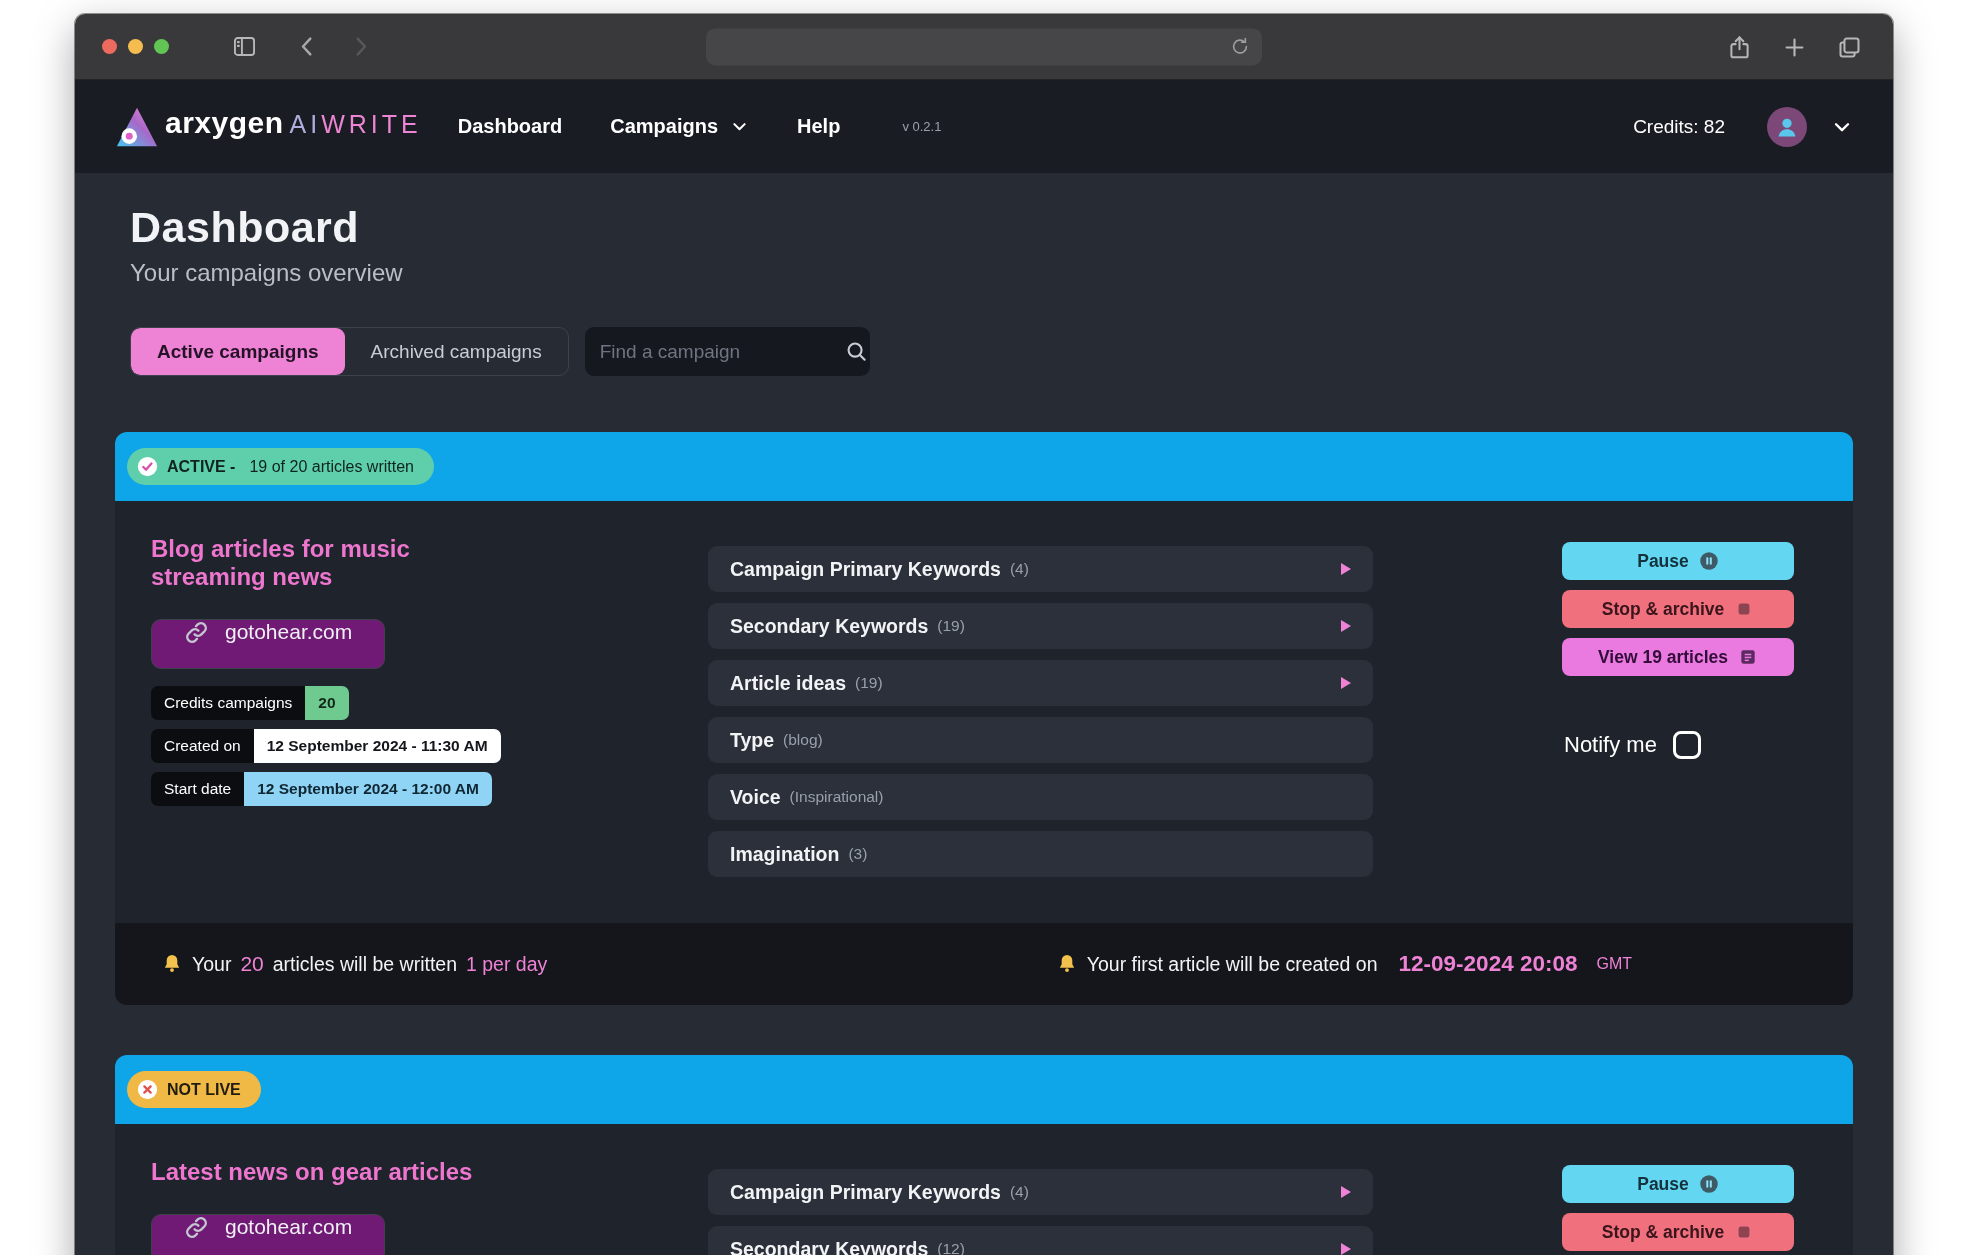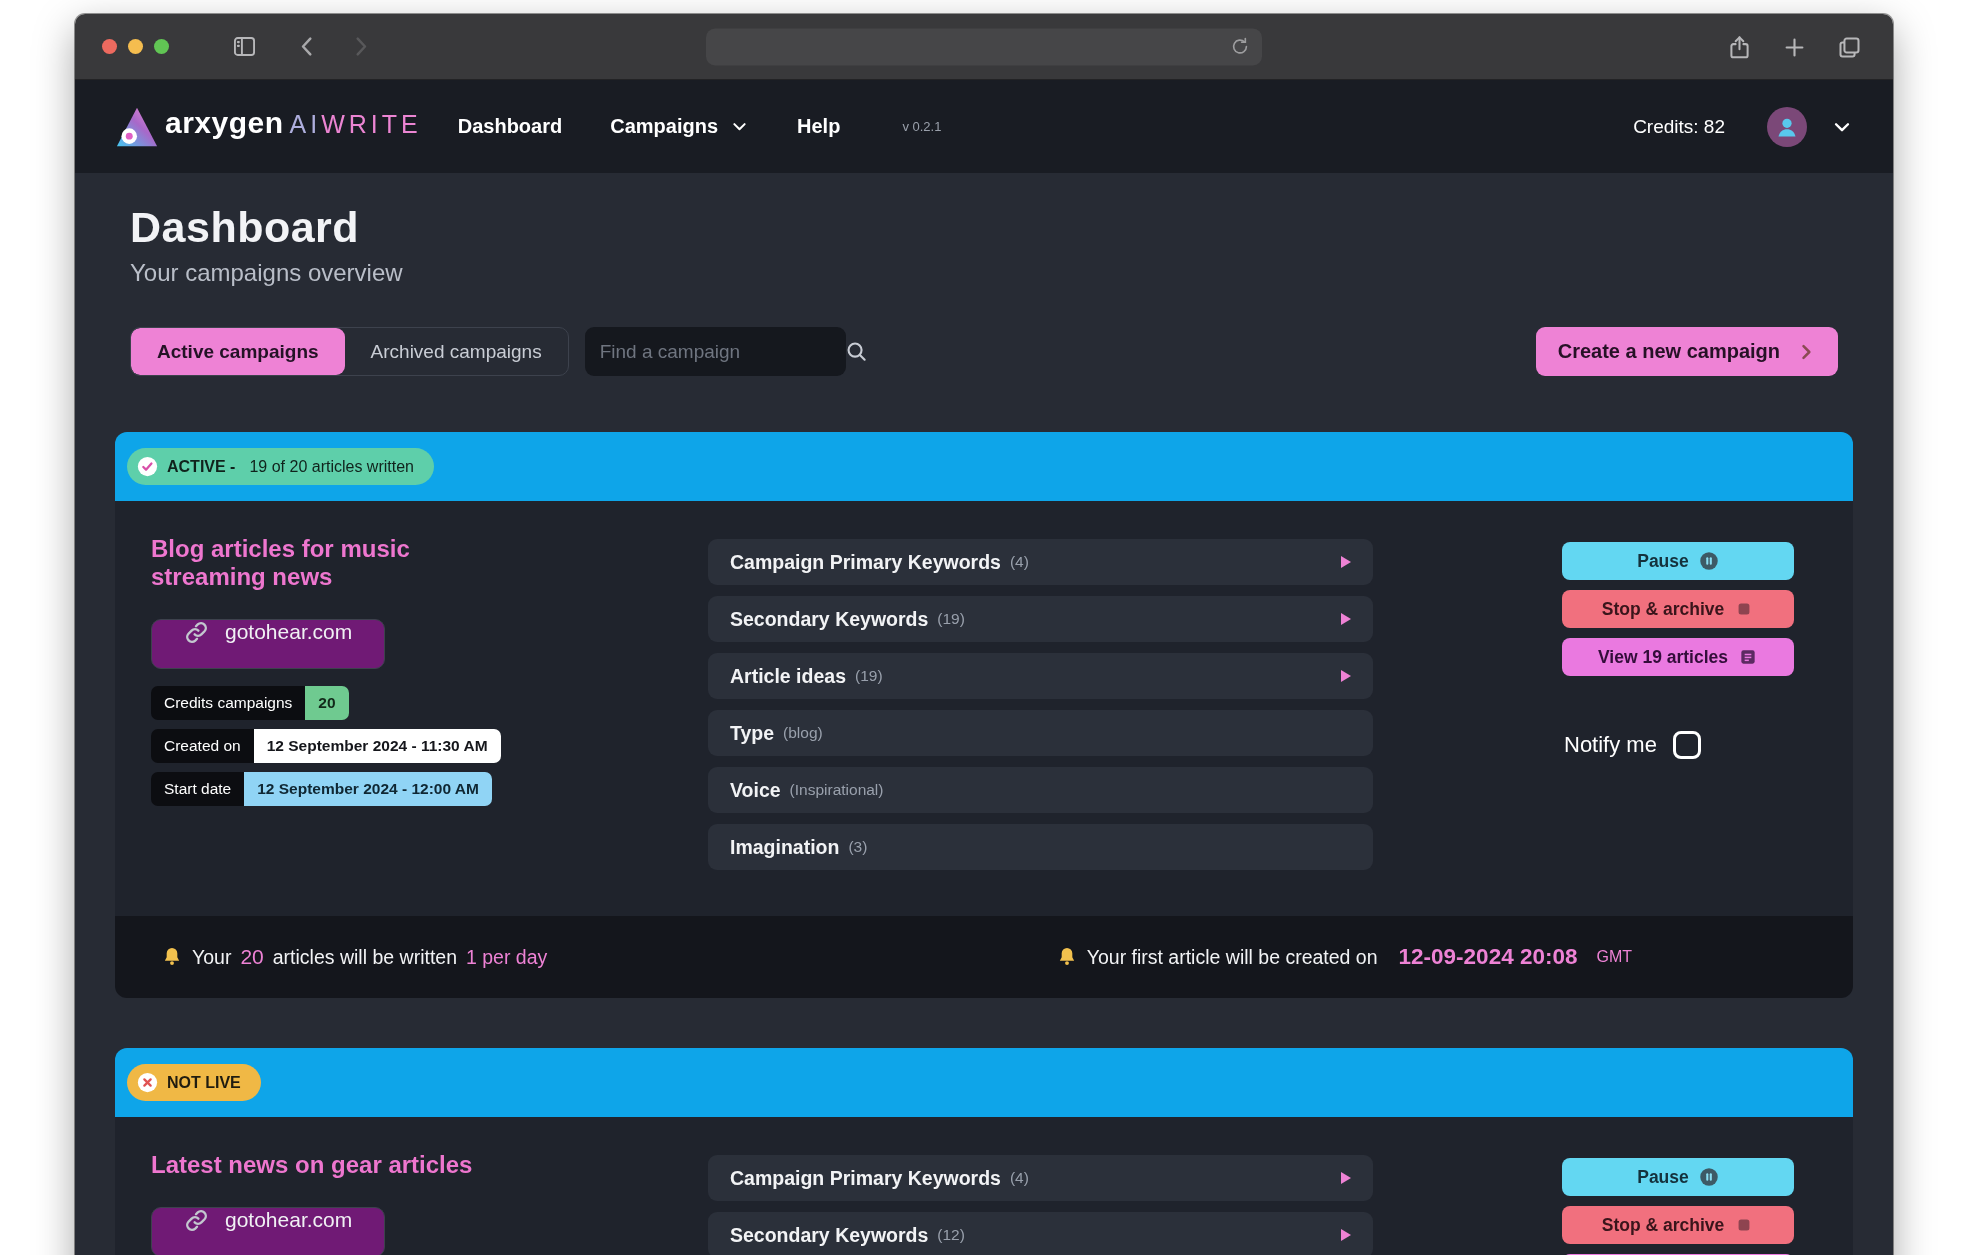--- a/index.html
+++ b/index.html
@@ -51,21 +51,21 @@
   .avatar svg { width:30px; height:30px; }
   .main { padding:0; }
   .head-block { padding:0 55px; }
   .page-title { margin-top:30px; font-size:43px; font-weight:bold; color:#f2f3f6; letter-spacing:.5px; }
   .page-subtitle { margin-top:7px; font-size:24px; color:#b9bec8; }
   
   .controls { margin:40px 55px 0; display:flex; align-items:center; }
   .tab-group { display:flex; background:#272b34; border:1px solid #3d424d; border-radius:10px; overflow:hidden; }
   .tab { padding:0 26px; height:47px; display:flex; align-items:center; font-size:19px; color:#c9cdd5; cursor:pointer; }
   .tab.active { background:#ee82d5; color:#241226; font-weight:bold; border-radius:9px; }
-  .search-box { margin-left:16px; width:261px; height:49px; background:#15181e; border-radius:9px; display:flex; align-items:center; padding:0 15px; }
+  .search-box { margin-left:16px; width:285px; height:49px; background:#15181e; border-radius:9px; display:flex; align-items:center; padding:0 15px; }
   .search-box input { flex:1; background:transparent; border:none; outline:none; color:#dfe2e8; font-size:19px; }
   .search-box input::placeholder { color:#6f7580; }
   .search-box svg { width:23px; height:23px; flex:none; }
   .create-btn { margin-left:auto; height:49px; background:#ee82d5; border:none; border-radius:9px; display:flex; align-items:center; gap:16px; padding:0 22px; font-size:20px; font-weight:bold; color:#261126; cursor:pointer; font-family:inherit; }
   
   .card { margin:56px 40px 0; border-radius:12px; overflow:hidden; }
   .card + .card { margin-top:50px; }
   .card-header { background:#0ea5e9; padding:16px 12px; }
   .badge { display:inline-flex; align-items:center; gap:9px; border-radius:999px; padding:8px 20px 8px 10px; font-size:16px; }
   .badge.active { background:#5ecfaa; color:#10231c; }
@@ -78,21 +78,21 @@
   .card-title { color:#ee76cf; font-size:24px; font-weight:bold; line-height:1.16; max-width:380px; }
   .domain-btn { margin-top:28px; display:inline-flex; align-items:flex-start; gap:16px; background:#701a75; border:1px solid #3d424d; border-radius:10px; padding:0 32px; height:50px; color:#f0f1f4; font-size:21px; cursor:pointer; font-family:inherit; }
   .domain-btn svg { width:25px; height:25px; }
   .meta { margin-top:17px; display:flex; flex-direction:column; gap:9px; align-items:flex-start; }
   .meta-row { display:inline-flex; font-size:15.5px; }
   .meta-label { background:#0c0d11; color:#ffffff; padding:8px 13px; border-radius:7px 0 0 7px; white-space:nowrap; }
   .meta-value { padding:8px 13px; border-radius:0 7px 7px 0; font-weight:bold; white-space:nowrap; }
   .meta-value.green { background:#6fca90; color:#12291a; }
   .meta-value.white { background:#ffffff; color:#15161b; }
   .meta-value.blue  { background:#90d4f5; color:#0f2733; }
-  .col-mid { width:665px; margin-left:57px; margin-top:4px; flex:none; }
+  .col-mid { width:665px; margin-left:57px; margin-top:11px; flex:none; }
   .acc-row { background:#2b303a; border-radius:9px; height:46px; display:flex; align-items:center; padding:0 22px; margin-bottom:11px; cursor:pointer; }
   .acc-label { color:#f2f3f5; font-size:19.5px; font-weight:bold; }
   .acc-count { color:#99a0ac; font-size:15.5px; margin-left:9px; }
   .acc-arrow { margin-left:auto; width:0; height:0; border-left:10px solid #ee82d5; border-top:6.5px solid transparent; border-bottom:6.5px solid transparent; }
   .col-right { margin-left:auto; margin-top:7px; width:232px; flex:none; display:flex; flex-direction:column; }
   .action-btn { height:38px; border-radius:8px; border:none; display:flex; align-items:center; justify-content:center; gap:10px; font-size:17.5px; font-weight:bold; margin-bottom:10px; cursor:pointer; font-family:inherit; }
   .action-btn svg { width:20px; height:20px; }
   .action-btn.cyan { background:#63d7f2; color:#14313c; }
   .action-btn.red { background:#f1707e; color:#3a151b; }
   .action-btn.magenta { background:#ea79e0; color:#330d3a; }
@@ -226,26 +226,20 @@
           <span class="tab active">Active campaigns</span>
           <span class="tab">Archived campaigns</span>
         </div>
         <div class="search-box">
           <input type="text" placeholder="Find a campaign" style="">
           <svg viewBox="0 0 24 24" fill="none" stroke="#c8ccd4" stroke-width="2.2" stroke-linecap="round">
               <circle cx="10.5" cy="10.5" r="6.8"></circle>
               <line x1="15.8" y1="15.8" x2="20.5" y2="20.5"></line>
             </svg>
         </div>
-        <button class="create-btn">
-          <span>Create a new campaign</span>
-          <svg width="20" height="20" viewBox="0 0 24 24" fill="none" stroke="#8a4a53" stroke-width="3" stroke-linecap="round" stroke-linejoin="round">
-              <polyline points="9,5 16,12 9,19"></polyline>
-            </svg>
-        </button>
       </div>
 
       <div class="card">
         <div class="card-header">
           <span class="badge active">
             <svg class="badge-ico" viewBox="0 0 24 24">
                 <circle cx="12" cy="12" r="11" fill="#ffffff"></circle>
                 <path d="M7.2 12.6l3.1 3 6.2-7" stroke="#d84fa8" stroke-width="2.6" fill="none" stroke-linecap="round" stroke-linejoin="round"></path>
               </svg>
             <span class="b-label">ACTIVE -</span>

